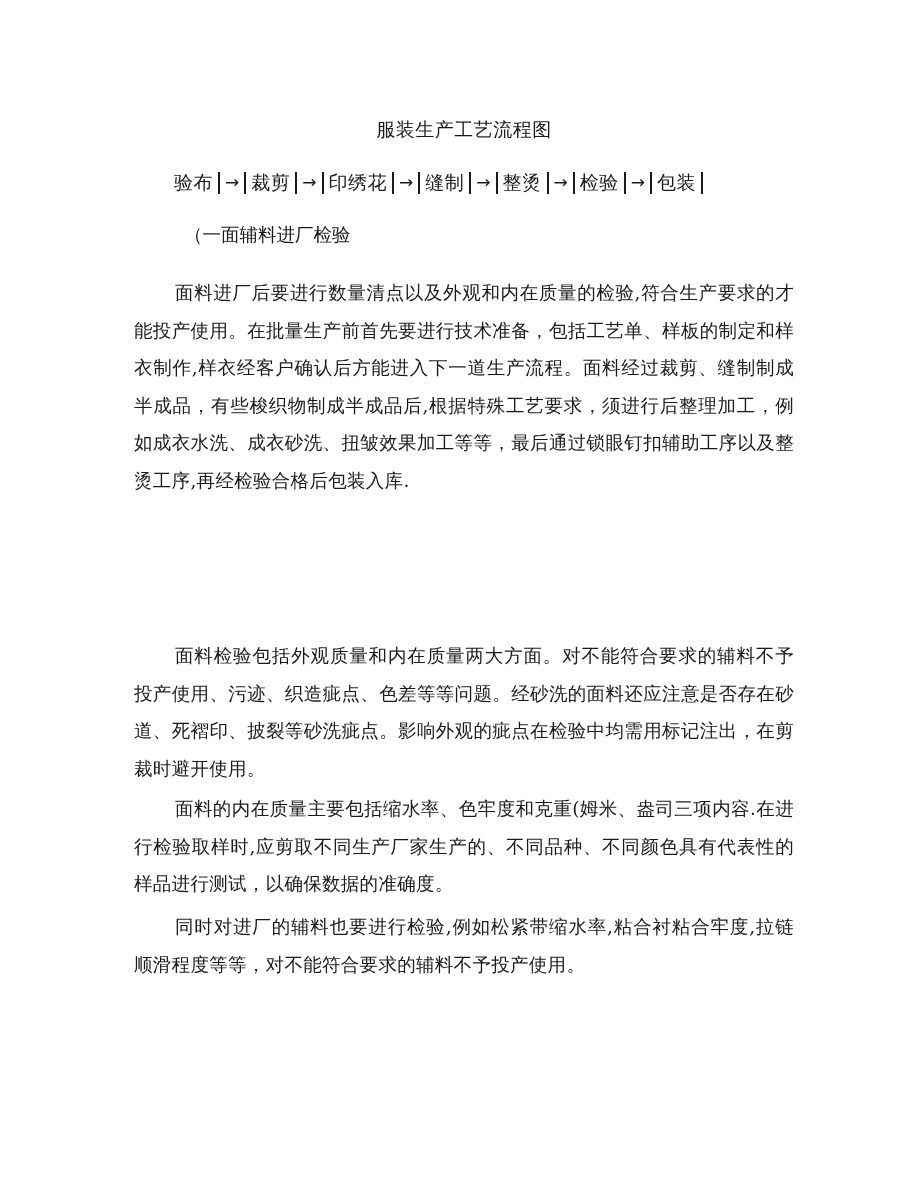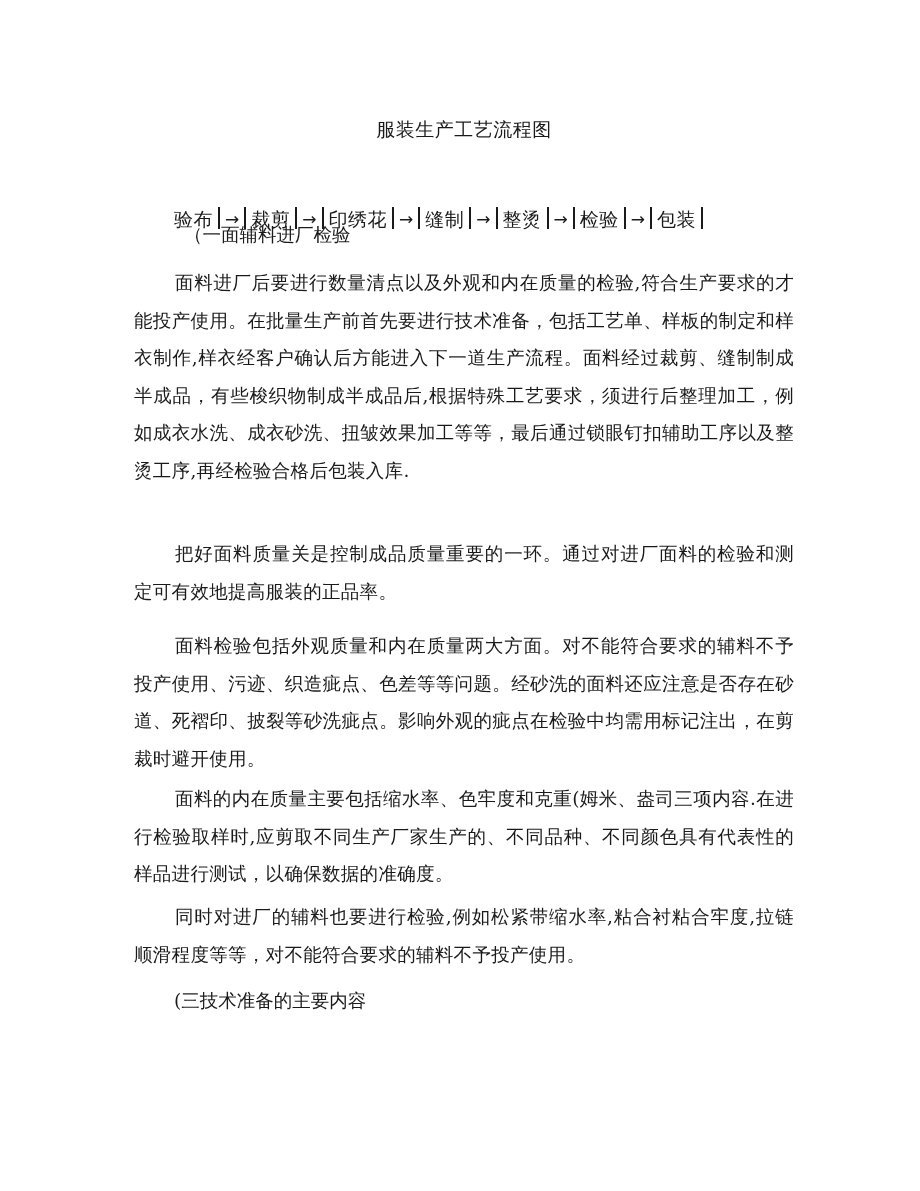--- a/index.html
+++ b/index.html
@@ -9,32 +9,32 @@
     color: #1a1a1a;
   }
   .page { position: absolute; left: 4px; top: 0; width: 920px; height: 1088px; }
   .title {
     position: absolute; top: 117px; left: 0; width: 920px; text-align: center;
     font-size: 19px; line-height: 24px; letter-spacing: 0.5px;
   }
   .flow {
     position: absolute; top: 170px; left: 170px;
     font-size: 19px; line-height: 24px; white-space: nowrap;
-    display: flex; align-items: flex-start; margin-top: 37px;
+    display: flex; align-items: flex-end;
   }
   .flow .step { letter-spacing: 0.5px; }
   .flow .bar { display: inline-block; width: 2px; height: 22px; background: #1a1a1a; margin: 0 5px; vertical-align: middle; }
   .flow .arrow { font-family: "DejaVu Sans", sans-serif; font-size: 17px; }
   .heading {
     position: absolute; left: 180px; font-size: 18.5px; line-height: 24px; white-space: nowrap; text-align: center;
   }
   .para {
     position: absolute; left: 130px; width: 660px;
     font-size: 18.5px; line-height: 37.5px; text-align: justify; text-align-last: left;
-    text-indent: 41px; letter-spacing: 0.3px;
+    text-indent: 41px; letter-spacing: 0.3px; margin-top: 10px;
   }
   .footer {
     position: absolute; top: 1113px; left: 0; width: 920px; text-align: center;
     font-size: 16px; line-height: 20px;
   }
 </style>
 </head>
 <body>
 
 <div class="page">
@@ -65,20 +65,18 @@
     <span class="bar"></span>
     <span class="arrow">→</span>
     <span class="bar"></span>
     <span class="step">包装</span>
     <span class="bar"></span>
   </div>
 
   <div class="heading" style="top:223px;">（一面辅料进厂检验</div>
   <div class="para" style="top:264px;">面料进厂后要进行数量清点以及外观和内在质量的检验,符合生产要求的才能投产使用。在批量生产前首先要进行技术准备，包括工艺单、样板的制定和样衣制作,样衣经客户确认后方能进入下一道生产流程。面料经过裁剪、缝制制成半成品，有些梭织物制成半成品后,根据特殊工艺要求，须进行后整理加工，例如成衣水洗、成衣砂洗、扭皱效果加工等等，最后通过锁眼钉扣辅助工序以及整烫工序,再经检验合格后包装入库.</div>
 
-  <div class="para" style="top:535px;">把好面料质量关是控制成品质量重要的一环。通过对进厂面料的检验和测定可有效地提高服装的正品率。</div>
   <div class="para" style="top:627px;">面料检验包括外观质量和内在质量两大方面。对不能符合要求的辅料不予投产使用、污迹、织造疵点、色差等等问题。经砂洗的面料还应注意是否存在砂道、死褶印、披裂等砂洗疵点。影响外观的疵点在检验中均需用标记注出，在剪裁时避开使用。</div>
   <div class="para" style="top:898px;">同时对进厂的辅料也要进行检验,例如松紧带缩水率,粘合衬粘合牢度,拉链顺滑程度等等，对不能符合要求的辅料不予投产使用。</div>
   <div class="para" style="top:780px;">面料的内在质量主要包括缩水率、色牢度和克重(姆米、盎司三项内容.在进行检验取样时,应剪取不同生产厂家生产的、不同品种、不同颜色具有代表性的样品进行测试，以确保数据的准确度。</div>
 
-  <div class="heading" style="top:989px; left:170px;">(三技术准备的主要内容</div>
 
 </div>
 
 </body></html>

